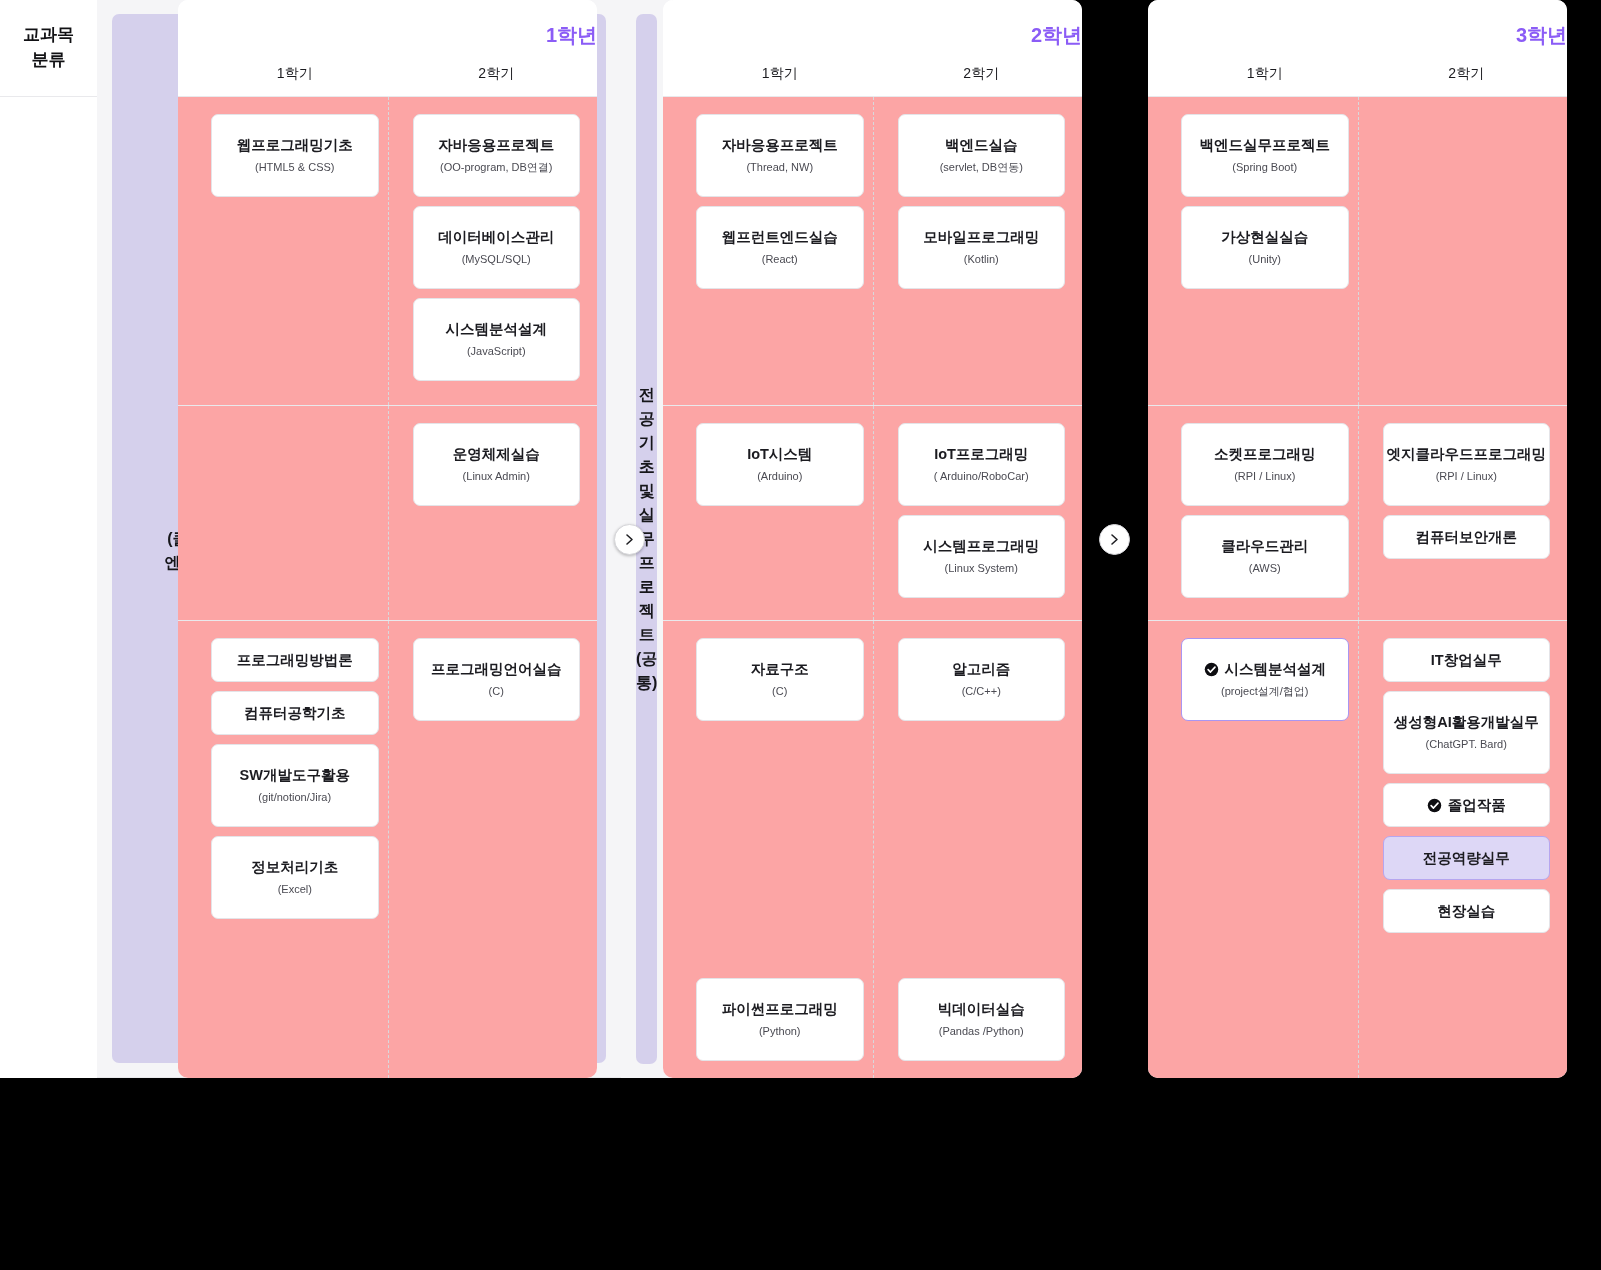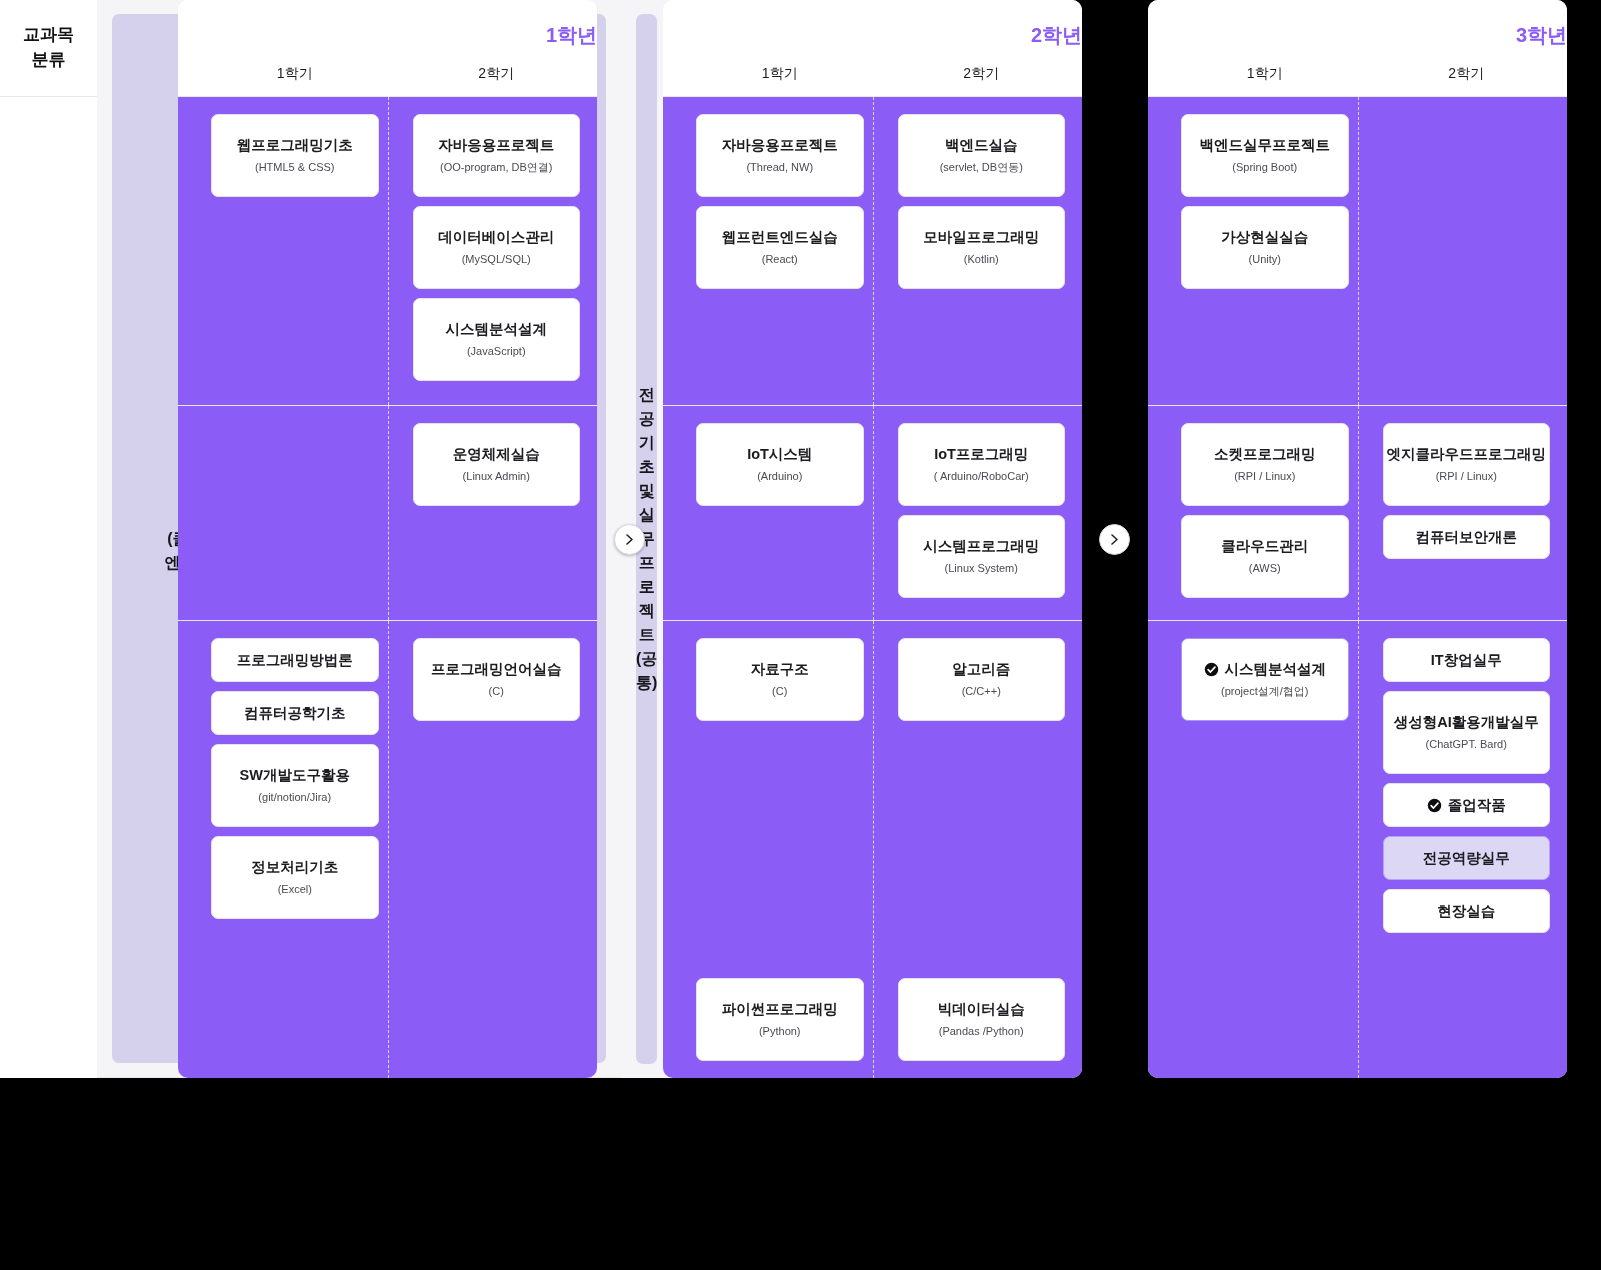--- a/index.html
+++ b/index.html
@@ -80,21 +80,21 @@
   }
   .sem-head {
     flex: 1 1 50%;
     text-align: center;
     font-size: 14px; font-weight: 400; color: #1b1b1f;
   }
 
   .grid-rows { flex: 1 1 auto; display: flex; flex-direction: column; }
   .grid-row {
     display: flex;
-    background: #8b5cf6;
+    background: #fca5a5;
     border-bottom: 1px solid #e9e9ec;
     position: relative;
     padding-left: 16px;
   }
   .grid-row:last-child { border-bottom: none; }
   .grid-row.r1 { flex: 0 0 309px; }
   .grid-row.r2 { flex: 0 0 215px; }
   .grid-row.r3 { flex: 1 1 auto; }
   .grid-row::after {
     content: ""; position: absolute;

